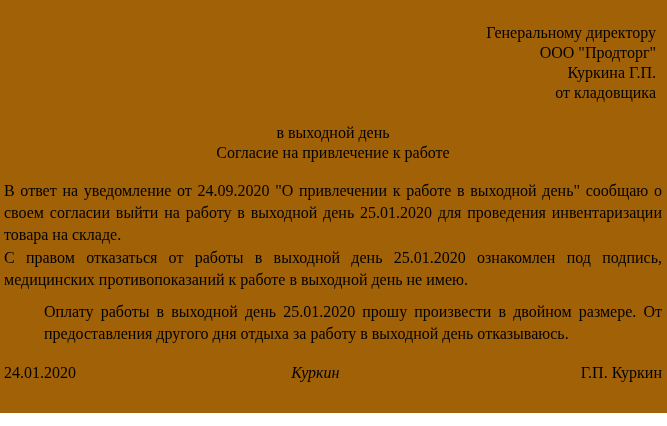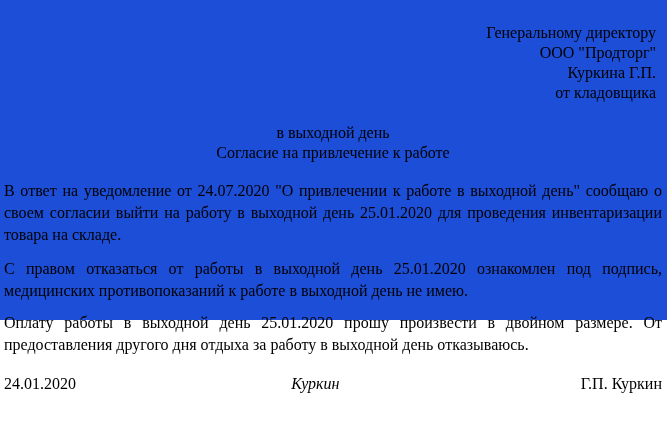--- a/index.html
+++ b/index.html
@@ -11,42 +11,42 @@
     height: 426px;
     background: #ffffff;
     overflow: hidden;
     font-family: "Liberation Serif", "DejaVu Serif", serif;
     font-size: 16px;
     color: #000000;
   }
   .page {
     box-sizing: border-box;
     width: 667px;
-    height: 320px;
+    height: 413px;
     padding: 23px 5px 0 4px;
-    background: #1d4ed8;
+    background: #a16207;
   }
   .addressee {
     text-align: right;
     line-height: 20px;
     margin-right: 6px;
   }
   .title {
     text-align: center;
     line-height: 20px;
     margin-top: 20px;
   }
   .para {
     text-align: justify;
     line-height: 22px;
     margin: 0;
   }
   .para-1 { margin-top: 17px; }
-  .para-2 { margin-top: 12px; }
-  .para-3 { margin-top: 10px; }
+  .para-2 { margin-top: 1px; }
+  .para-3 { margin-top: 10px; margin-left: 40px; }
   .footer {
     display: flex;
     align-items: center;
     margin-top: 17px;
     line-height: 22px;
   }
   .footer .date {
     white-space: nowrap;
   }
   .footer .signature {
@@ -69,21 +69,21 @@
     <div>ООО "Продторг"</div>
     <div>Куркина Г.П.</div>
     <div>от кладовщика</div>
   </div>
 
   <div class="title">
     <div>в выходной день</div>
     <div>Согласие на привлечение к работе</div>
   </div>
 
-  <p class="para para-1">В ответ на уведомление от 24.07.2020 "О привлечении к работе в выходной день" сообщаю о своем согласии выйти на работу в выходной день 25.01.2020 для проведения инвентаризации товара на складе.</p>
+  <p class="para para-1">В ответ на уведомление от 24.09.2020 "О привлечении к работе в выходной день" сообщаю о своем согласии выйти на работу в выходной день 25.01.2020 для проведения инвентаризации товара на складе.</p>
   <p class="para para-2">С правом отказаться от работы в выходной день 25.01.2020 ознакомлен под подпись, медицинских противопоказаний к работе в выходной день не имею.</p>
   <p class="para para-3">Оплату работы в выходной день 25.01.2020 прошу произвести в двойном размере. От предоставления другого дня отдыха за работу в выходной день отказываюсь.</p>
 
   <div class="footer">
     <span class="date">24.01.2020</span>
     <span class="signature">Куркин</span>
     <span class="name">Г.П. Куркин</span>
   </div>
 
 </div>

